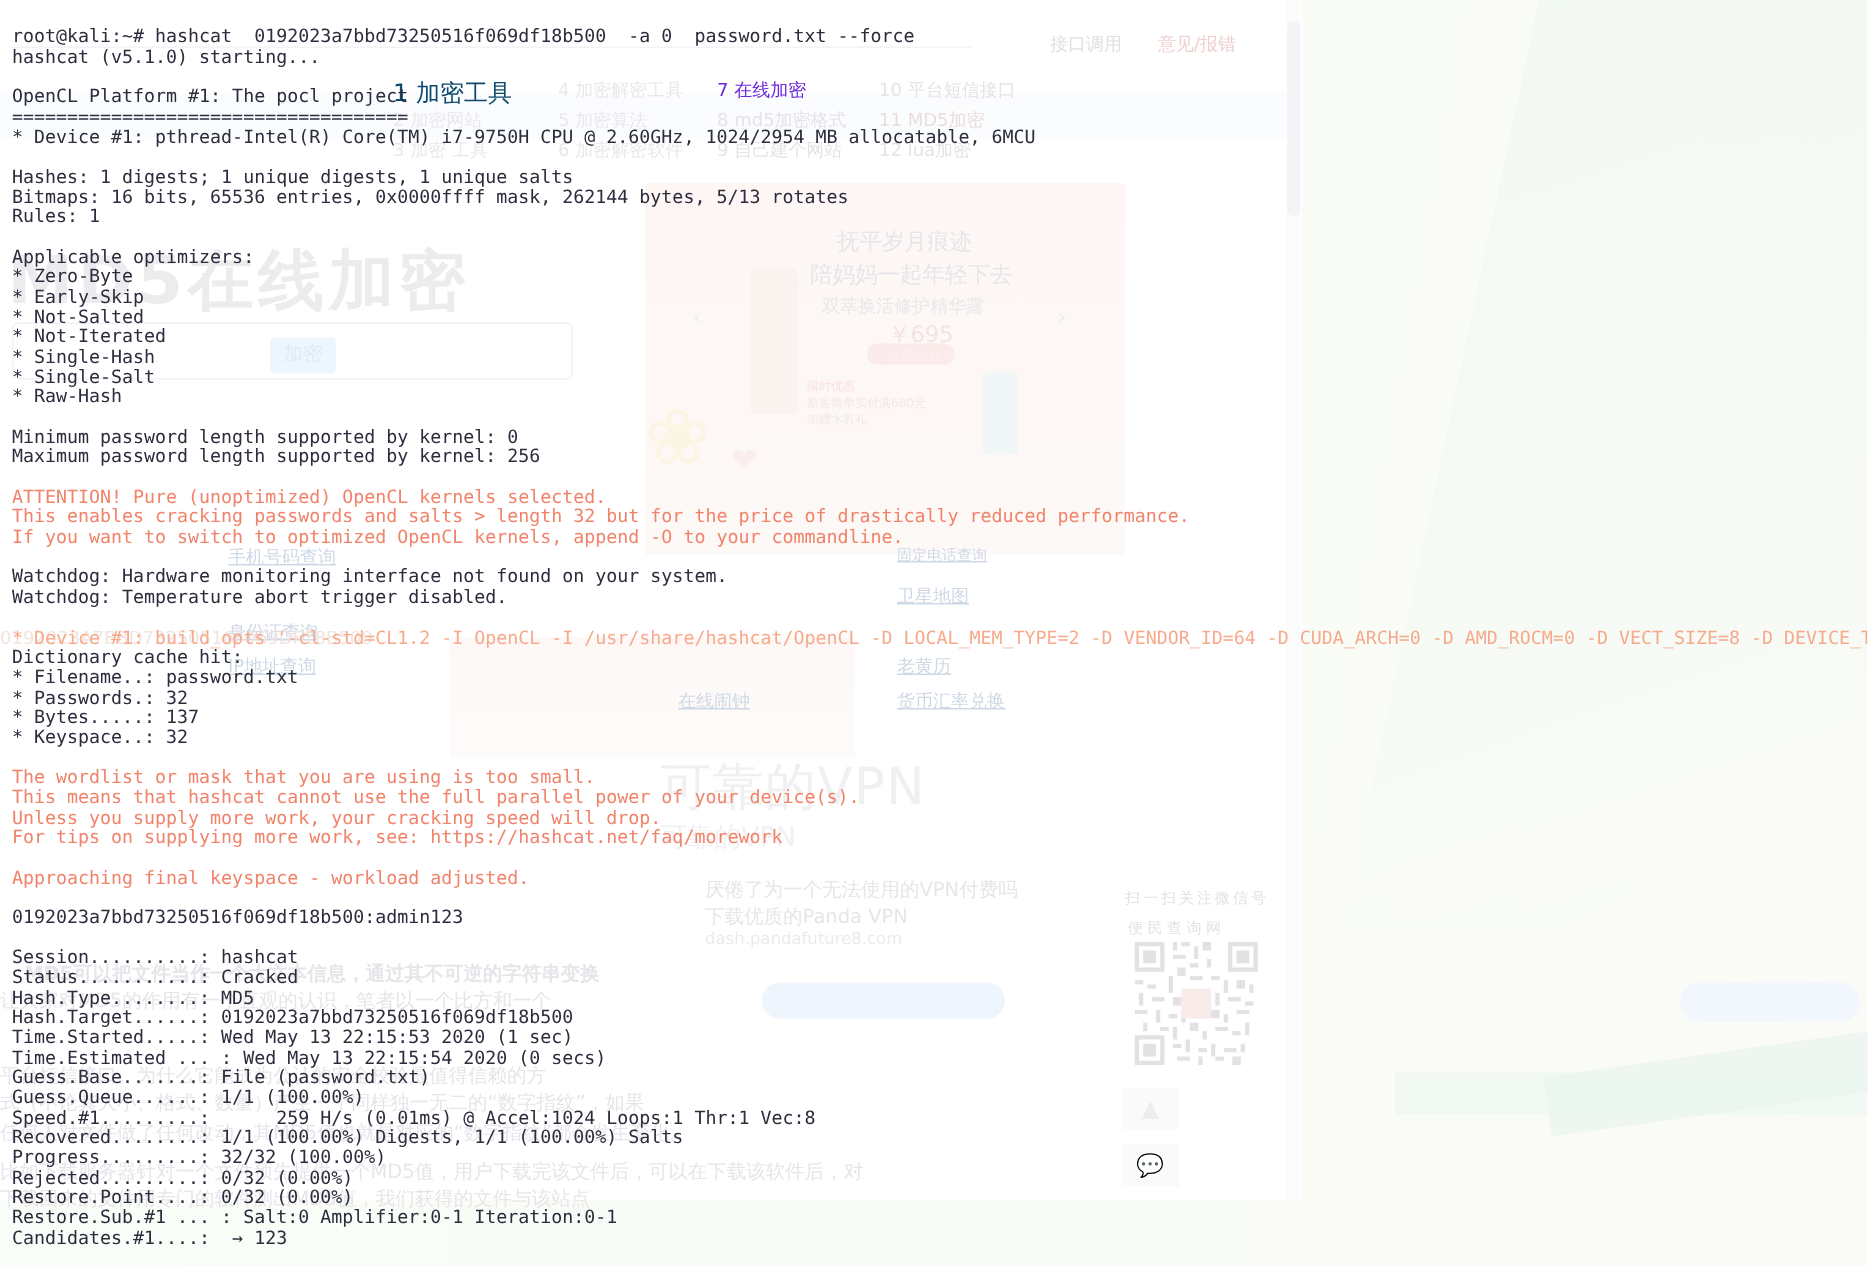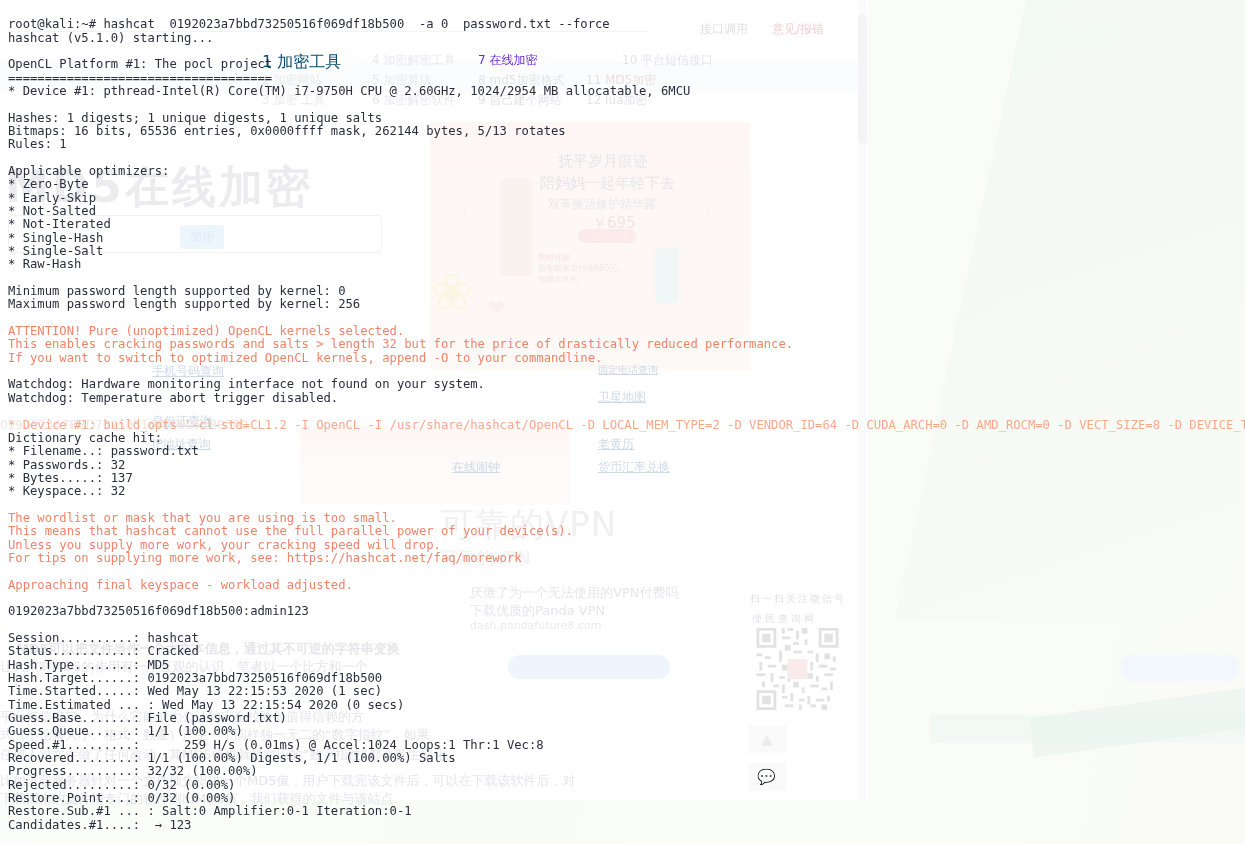--- a/index.html
+++ b/index.html
@@ -199,21 +199,21 @@
     <div class="bg-scroll-thumb"></div>
 
     <div class="wm-topline"></div>
     <span class="wm wm-grey" style="left:700px; top:21px; font-size:12px;">接口调用</span>
     <span class="wm wm-red" style="left:772px; top:21px; font-size:12px;">意见/报错</span>
 
     <div class="wm-band"></div>
     <span class="wm" style="left:262px; top:52px; font-size:16px; color:#0c4a6e;">1 加密工具</span>
     <span class="wm" style="left:372px; top:52px; font-size:12px; color:#e9e9ec;">4 加密解密工具</span>
     <span class="wm" style="left:478px; top:52px; font-size:12px; color:#6d28d9;">7 在线加密</span>
-    <span class="wm" style="left:586px; top:52px; font-size:12px; color:#e4e4e8;margin-left:36px;">10 平台短信接口</span>
+    <span class="wm" style="left:586px; top:52px; font-size:12px; color:#e4e4e8;">10 平台短信接口</span>
     <span class="wm" style="left:262px; top:72px; font-size:12px; color:#e9e9ec;">2 加密网站</span>
     <span class="wm" style="left:372px; top:72px; font-size:12px; color:#e9e9ec;">5 加密算法</span>
     <span class="wm" style="left:478px; top:72px; font-size:12px; color:#e4e4e8;">8 md5加密格式</span>
     <span class="wm" style="left:586px; top:72px; font-size:12px; color:#eadedd;">11 MD5加密</span>
     <span class="wm" style="left:262px; top:92px; font-size:12px; color:#e9e9ec;">3 加密 工具</span>
     <span class="wm" style="left:372px; top:92px; font-size:12px; color:#e9e9ec;">6 加密解密软件</span>
     <span class="wm" style="left:478px; top:92px; font-size:12px; color:#e4e4e8;">9 自己建个网站</span>
     <span class="wm" style="left:586px; top:92px; font-size:12px; color:#e4e4e8;">12 lua加密</span>
 
     <span class="wm wm-title-big" style="left:5px; top:158px;">MD5在线加密</span>

